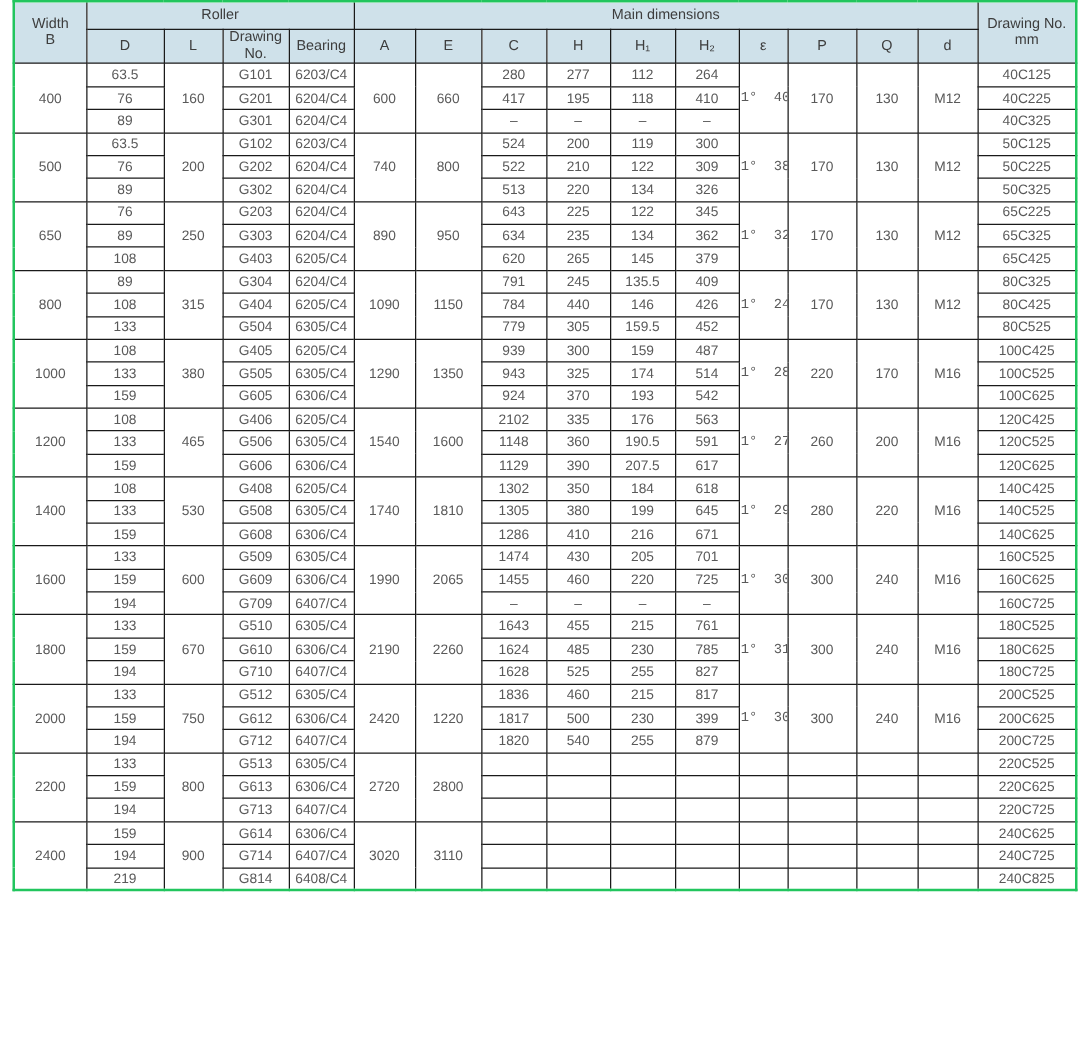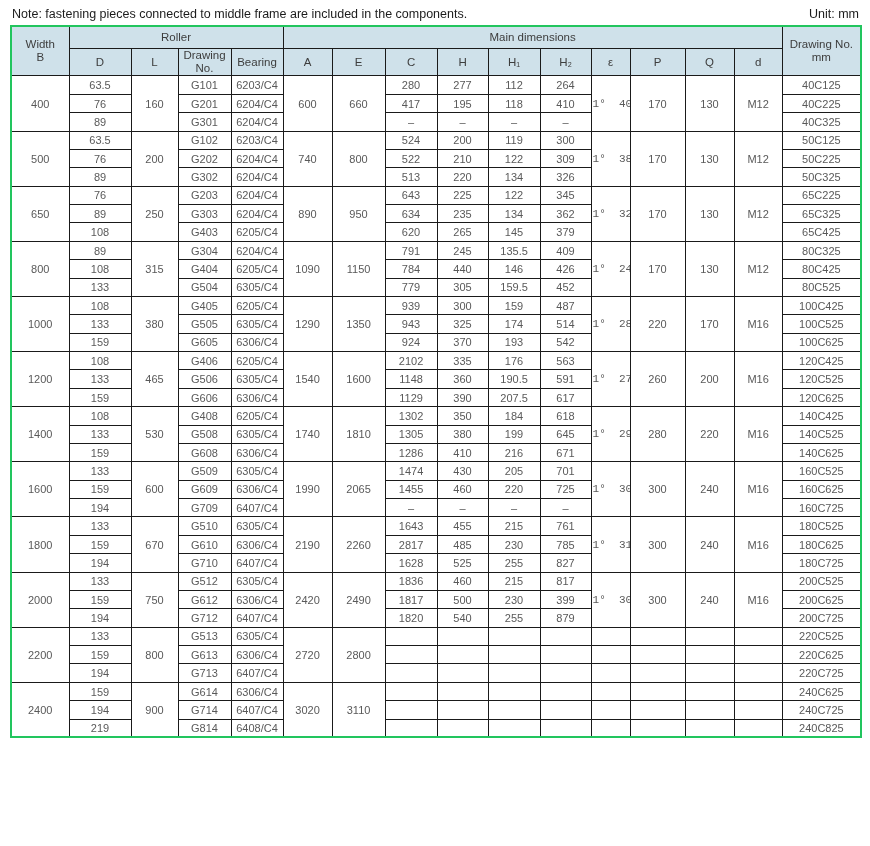--- a/index.html
+++ b/index.html
@@ -35,24 +35,20 @@
   table.spec tbody td{
     color:#595959;font-size:11px;background:#ffffff;
   }
   table.spec tbody tr{height:18.38px;}
   .eps{white-space:pre;font-family:Liberation Mono, monospace;}
 </style>
 </head>
 <body>
 
 <div class="page">
-  <div class="topline">
-    <span class="note">Note: fastening pieces connected to middle frame are included in the components.</span>
-    <span class="unit">Unit: mm</span>
-  </div>
 
   <table class="spec">
     <colgroup>
       <col style="width:58px">
         <col style="width:62px">
         <col style="width:47px">
       <col style="width:53px">
         <col style="width:52px">
         <col style="width:49px">
       <col style="width:53px">
@@ -413,21 +409,21 @@
           <td rowspan="3" class="eps">1°  31'</td>
           <td rowspan="3">300</td>
           <td rowspan="3">240</td>
           <td rowspan="3">M16</td>
           <td>180C525</td>
         </tr>
         <tr>
           <td>159</td>
           <td>G610</td>
           <td>6306/C4</td>
-          <td>2817</td>
+          <td>1624</td>
           <td>485</td>
           <td>230</td>
           <td>785</td>
           <td>180C625</td>
         </tr>
         <tr>
           <td>194</td>
           <td>G710</td>
           <td>6407/C4</td>
           <td>1628</td>
@@ -436,21 +432,21 @@
           <td>827</td>
           <td>180C725</td>
         </tr>
         <tr>
           <td rowspan="3">2000</td>
           <td>133</td>
           <td rowspan="3">750</td>
           <td>G512</td>
           <td>6305/C4</td>
           <td rowspan="3">2420</td>
-          <td rowspan="3">2490</td>
+          <td rowspan="3">1220</td>
           <td>1836</td>
           <td>460</td>
           <td>215</td>
           <td>817</td>
           <td rowspan="3" class="eps">1°  30'</td>
           <td rowspan="3">300</td>
           <td rowspan="3">240</td>
           <td rowspan="3">M16</td>
           <td>200C525</td>
         </tr>

